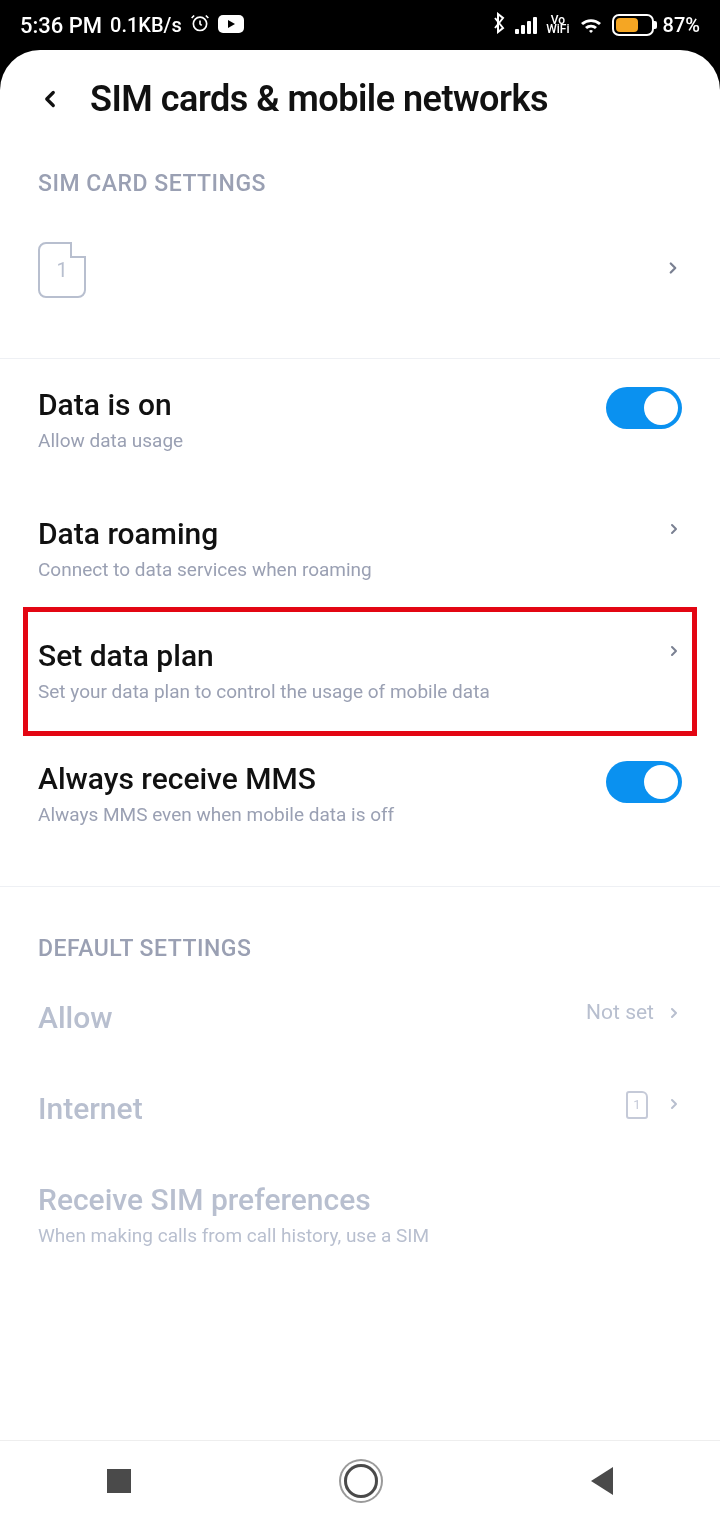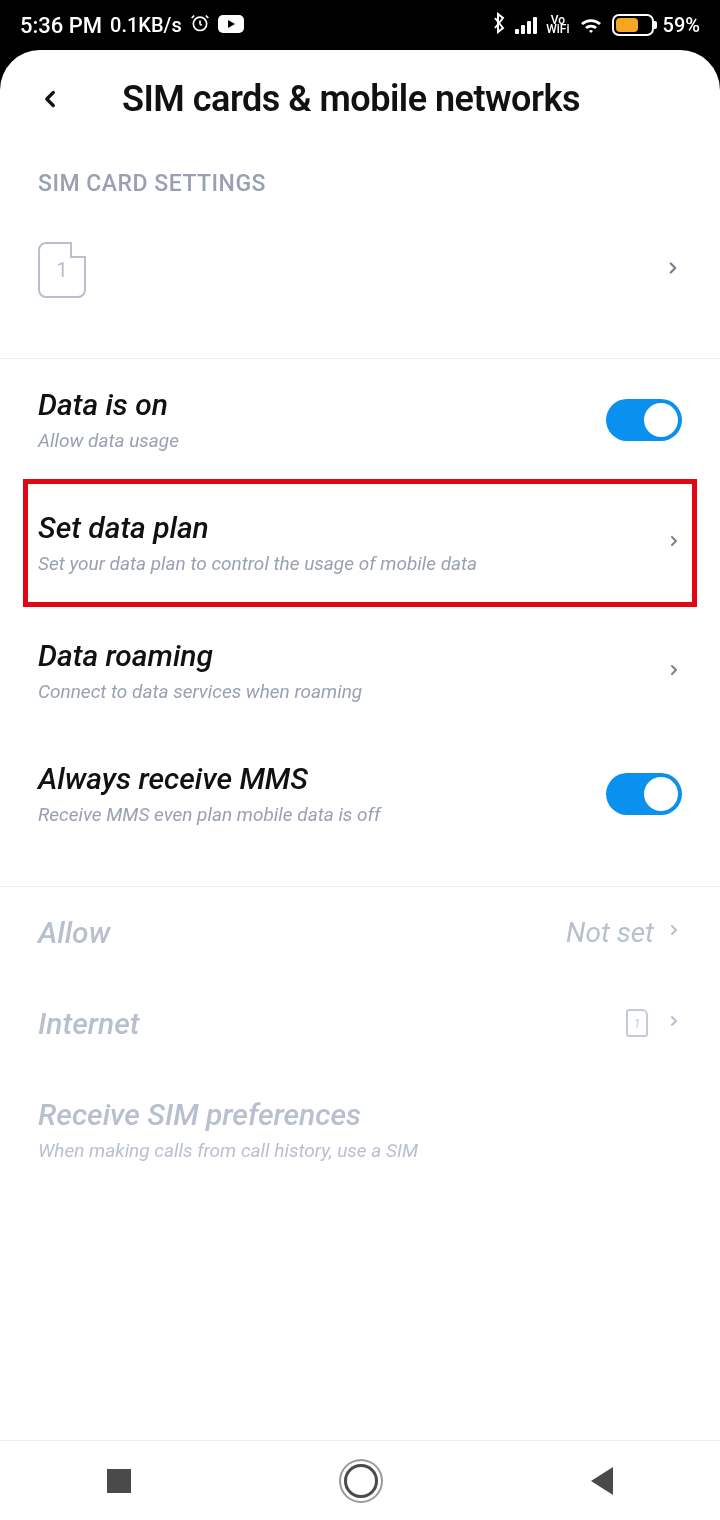--- a/index.html
+++ b/index.html
@@ -24,44 +24,44 @@
     background: #fff; border-radius: 0 2px 2px 0;
   }
   .battery-fill { position: absolute; left: 2px; top: 2px; bottom: 2px; width: 60%; background: #f5a623; border-radius: 4px; }
   .signal { display: inline-flex; align-items: flex-end; gap: 2px; height: 18px;}
   .signal span { width: 4px; background: #fff; border-radius:1px;}
   .signal span:nth-child(1){height:5px;} .signal span:nth-child(2){height:9px;}
   .signal span:nth-child(3){height:13px;} .signal span:nth-child(4){height:17px;}
   .vowifi { font-size: 12px; line-height: 9px; text-align: center; }
 
   
-  .header { display: flex; align-items: center; padding: 28px 20px 10px 30px; gap: 52px; }
+  .header { display: flex; align-items: center; padding: 28px 20px 10px 30px; gap: 20px; }
   .back-btn { width: 40px; height: 40px; display:flex; align-items:center; justify-content:center; }
   .title { font-size: 36px; font-weight: 600; color: #111; letter-spacing: -0.5px; }
 
   .content { padding: 0 38px; }
   .section-header { color: #9aa0b3; font-size: 23px; font-weight: 500; letter-spacing: 0.5px; margin-top: 40px; margin-bottom: 10px; }
 
   
   .sim-row { display:flex; align-items:center; justify-content:space-between; padding: 35px 0 60px 0; }
   .sim-icon {
     width: 48px; height: 56px; border: 2px solid #b8bfcf; border-radius: 8px 16px 8px 8px;
     display:flex; align-items:center; justify-content:center; color:#b8bfcf; font-size:20px;
     position:relative;
   }
   .sim-icon::before { content:""; position:absolute; top:-2px; right:-2px; width:14px; height:14px; background:#fff; border-bottom:2px solid #b8bfcf; border-left:2px solid #b8bfcf; transform:rotate(0deg); border-top-right-radius:10px;}
   .divider { height:1px; background:#eef0f4; margin: 0 -38px; }
 
   
-  .row { display:flex; align-items:center; justify-content:space-between; padding: 28px 0; font-style: italic; }
+  .row { display:flex; justify-content:space-between; padding: 28px 0; }
   .row-text { flex:1; min-width:0; padding-right:20px;}
   .row-title { font-size: 30px; color:#111; font-weight:500; }
   .row-sub { font-size: 19px; color:#9aa0b3; margin-top:6px; line-height:1.35; }
   .row-title.disabled, .row-sub.disabled, .row-value.disabled { color:#b8bfcf; }
-  .row-value { font-size:28px; color:#9aa0b3; margin-right:12px;}
+  .row-value { font-size:21px; color:#9aa0b3; margin-right:12px;}
 
   .chevron { color:#b8bfcf; }
   .chevron.darker { color:#7a8092; }
 
   
   .toggle { width: 76px; height: 42px; background:#0a91f0; border-radius:21px; position:relative; }
   .toggle .knob { position:absolute; right:4px; top:4px; width:34px; height:34px; background:#fff; border-radius:50%; }
 
   
   .highlighted { outline: 5px solid #e30613; outline-offset: -2px; margin: 0 -12px; padding-left:12px; padding-right:12px;}
@@ -125,21 +125,21 @@
             <div>WiFi</div>
         </span>
         <span>
           <svg width="24" height="18" viewBox="0 0 24 18" fill="#fff">
               <path d="M12 18l-2-2a3 3 0 014 0zM6 12a9 9 0 0112 0l-2 2a6 6 0 00-8 0zM2 8a15 15 0 0120 0l-2 2a12 12 0 00-16 0z"></path>
             </svg>
         </span>
         <span class="battery">
             <span class="battery-fill"></span>
           </span>
-        <span class="small">59%</span>
+        <span class="small">87%</span>
       </div>
     </div>
   </div>
 
   <div class="corner-mask"></div>
   <div class="sheet-inner">
     <div class="header">
       <div class="back-btn">
         <svg width="26" height="26" viewBox="0 0 24 24" fill="none" stroke="#111" stroke-width="3" stroke-linecap="round" stroke-linejoin="round">
             <polyline points="15 18 9 12 15 6"></polyline>
@@ -168,56 +168,57 @@
       <div class="row">
         <div class="row-text">
           <div class="row-title">Data is on</div>
           <div class="row-sub">Allow data usage</div>
         </div>
         <div class="toggle">
             <div class="knob"></div>
           </div>
       </div>
 
+      <div class="row" style="padding-top:34px">
+        <div class="row-text">
+          <div class="row-title">Data roaming</div>
+          <div class="row-sub">Connect to data services when roaming</div>
+        </div>
+        <span class="chevron darker">
+          <svg width="16" height="26" viewBox="0 0 24 24" fill="none" stroke="currentColor" stroke-width="3" stroke-linecap="round" stroke-linejoin="round">
+              <polyline points="9 18 15 12 9 6"></polyline>
+            </svg>
+        </span>
+      </div>
+
       <div class="row highlighted">
         <div class="row-text">
           <div class="row-title">Set data plan</div>
           <div class="row-sub">Set your data plan to control the usage of mobile data</div>
         </div>
         <span class="chevron darker">
           <svg width="16" height="26" viewBox="0 0 24 24" fill="none" stroke="currentColor" stroke-width="3" stroke-linecap="round" stroke-linejoin="round">
               <polyline points="9 18 15 12 9 6"></polyline>
             </svg>
         </span>
       </div>
 
-      <div class="row" style="padding-top:34px">
-        <div class="row-text">
-          <div class="row-title">Data roaming</div>
-          <div class="row-sub">Connect to data services when roaming</div>
-        </div>
-        <span class="chevron darker">
-          <svg width="16" height="26" viewBox="0 0 24 24" fill="none" stroke="currentColor" stroke-width="3" stroke-linecap="round" stroke-linejoin="round">
-              <polyline points="9 18 15 12 9 6"></polyline>
-            </svg>
-        </span>
-      </div>
-
       <div class="row">
         <div class="row-text">
           <div class="row-title">Always receive MMS</div>
-          <div class="row-sub">Receive MMS even plan mobile data is off</div>
+          <div class="row-sub">Always MMS even when mobile data is off</div>
         </div>
         <div class="toggle">
             <div class="knob"></div>
           </div>
       </div>
 
       <div class="divider" style="margin-top:30px"></div>
 
+      <div class="section-header" style="margin-top:48px">DEFAULT SETTINGS</div>
 
       <div class="row">
         <div class="row-text">
           <div class="row-title disabled">Allow</div>
         </div>
         <span class="row-value disabled">Not set</span>
         <span class="chevron">
           <svg width="16" height="26" viewBox="0 0 24 24" fill="none" stroke="currentColor" stroke-width="3" stroke-linecap="round" stroke-linejoin="round">
               <polyline points="9 18 15 12 9 6"></polyline>
             </svg>

